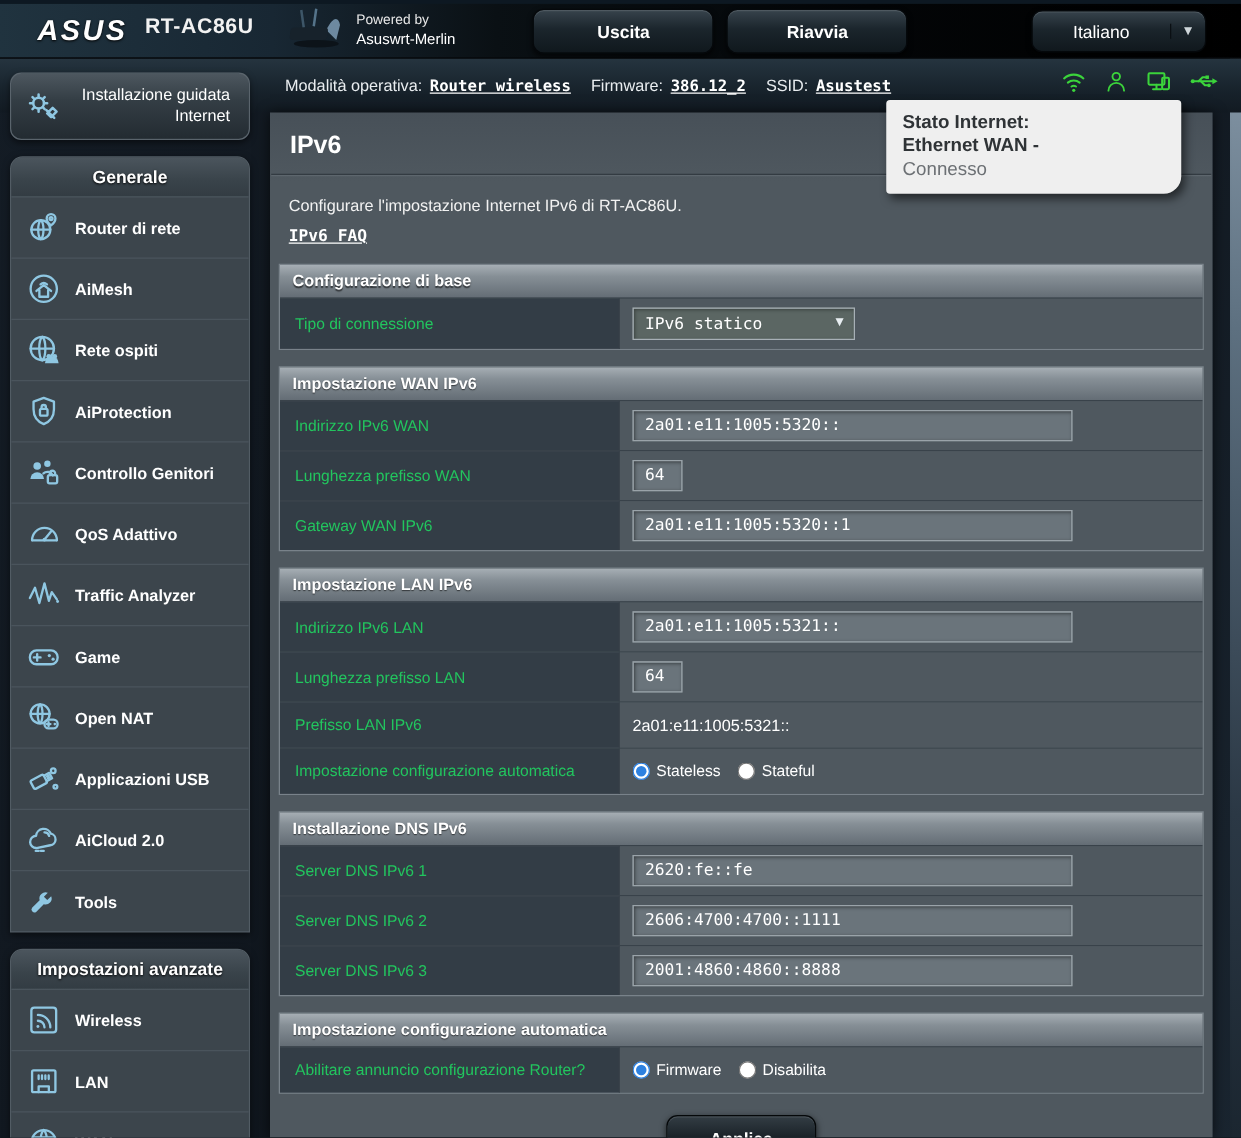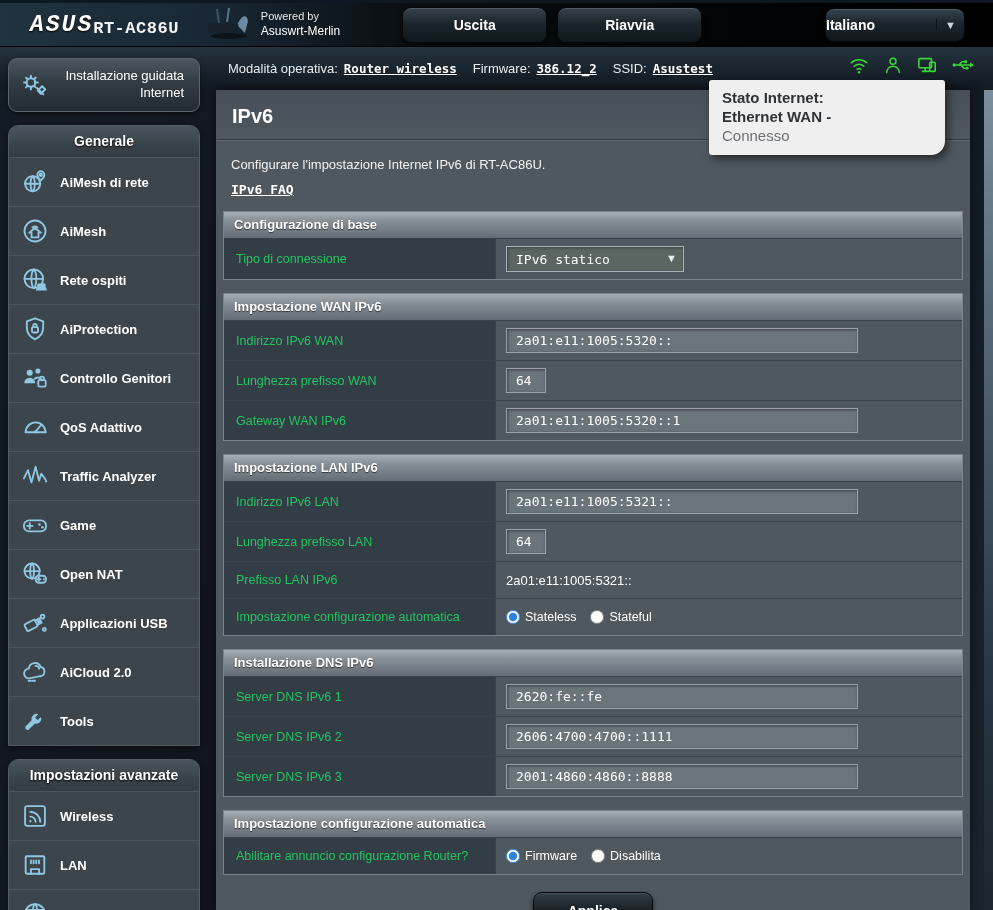--- a/index.html
+++ b/index.html
@@ -13,42 +13,42 @@
   .page { position:absolute; inset:0; width:993px; height:910px;
     background:linear-gradient(115deg,#141c25 0%,#0f151c 55%,#1a2530 100%); }
   .right-strip { position:absolute; top:47px; right:0; width:9px; bottom:0;
     background:linear-gradient(180deg,#8496a6 0%,#5d7080 25%,#2b3845 70%,#1b2630 100%); }
 
   
   .topbar { position:absolute; left:0; top:0; width:993px; height:47px;
     background:linear-gradient(90deg,#20333f 0%,#182733 22%,#0a1014 40%,#030507 70%,#000 100%);
     border-top:3px solid #0d1822; border-bottom:1px solid #000;
     display:flex; align-items:center; }
-  .brand { display:flex; align-items:flex-end; margin-left:30px;font-family:Liberation Mono, monospace; }
+  .brand { display:flex; align-items:flex-start; gap:14px; margin-left:30px; }
   .asus-logo { font-size:23px; font-weight:bold; font-style:italic; letter-spacing:2px;
     color:#fff; text-shadow:0 1px 2px #000; }
   .model { font-size:17px; font-weight:bold; color:#f2f2f2; letter-spacing:.5px; }
   .router-art { margin-left:28px; margin-top:2px; }
   .powered { display:flex; flex-direction:column; line-height:1.25; margin-left:10px; }
   .powered .l1 { font-size:11px; color:#e8e8e8; }
   .powered .l2 { font-size:12px; color:#fff; }
   .hdr-btn { border:1px solid #05080b; border-radius:9px; cursor:pointer;
     background:linear-gradient(180deg,#37434c 0%,#1b252c 45%,#10181d 100%);
     color:#fff; font-weight:bold; font-size:14px;
     font-family:"Liberation Sans", sans-serif;
     padding:9px 0; width:145px; text-align:center;
     box-shadow:0 2px 4px rgba(0,0,0,.6), inset 0 1px 0 rgba(255,255,255,.12); }
   .btn-uscita { margin-left:62px; }
   .btn-riavvia { margin-left:10px; }
   .lang-btn { margin-left:auto; margin-right:28px; width:140px;
     display:flex; align-items:center; border:1px solid #05080b; border-radius:9px;
     background:linear-gradient(180deg,#37434c 0%,#1b252c 45%,#10181d 100%);
     box-shadow:0 2px 4px rgba(0,0,0,.6), inset 0 1px 0 rgba(255,255,255,.12);
     cursor:pointer; height:34px; }
-  .lang-label { flex:1; font-weight:bold; font-size:14px; }
+  .lang-label { flex:1; text-align:center; font-weight:normal; font-size:14px; }
   .lang-chev { width:28px; text-align:center; border-left:1px solid #0a0f13;
     color:#cfd6da; font-size:11px; }
 
   
   .statusbar { position:absolute; left:0; top:47px; width:993px; height:43px;
     background:linear-gradient(180deg,#25343f 0%,#17222b 60%,#121a22 100%);
     display:flex; align-items:center; font-size:13px; padding-left:228px; }
   .statusbar .lbl { color:#e9edf0; margin-right:6px; }
   .statusbar .val { color:#fff; font-weight:bold; text-decoration:underline;
     font-family:"DejaVu Sans Mono", monospace; font-size:12.5px; margin-right:16px; cursor:pointer; }
@@ -224,21 +224,21 @@
 
       <div class="nav-item">
         <span class="nav-icn">
           <svg width="28" height="28" viewBox="0 0 24 24" class="icn">
             <circle cx="10" cy="13.5" r="6.5"></circle>
             <path d="M3.5 13.5h13M10 7c-2.4 2-2.4 11 0 13M10 7c2.4 2 2.4 11 0 13"></path>
             <path d="M17 2.8a3 3 0 0 1 3 3C20 8.2 17 10.6 17 10.6s-3-2.4-3-4.8a3 3 0 0 1 3-3z"></path>
             <circle cx="17" cy="5.9" r="1"></circle>
           </svg>
         </span>
-        <span class="nav-label">AiMesh di rete</span>
+        <span class="nav-label">Router di rete</span>
       </div>
       <div class="nav-item">
         <span class="nav-icn">
           <svg width="28" height="28" viewBox="0 0 24 24" class="icn">
             <circle cx="12" cy="12" r="9"></circle>
             <path d="M7 13.5l5-4 5 4M9 13v4.5h6V13"></path>
             <path d="M9.8 9a3.4 3.4 0 0 1 4.4 0"></path>
           </svg>
         </span>
         <span class="nav-label">AiMesh</span>

